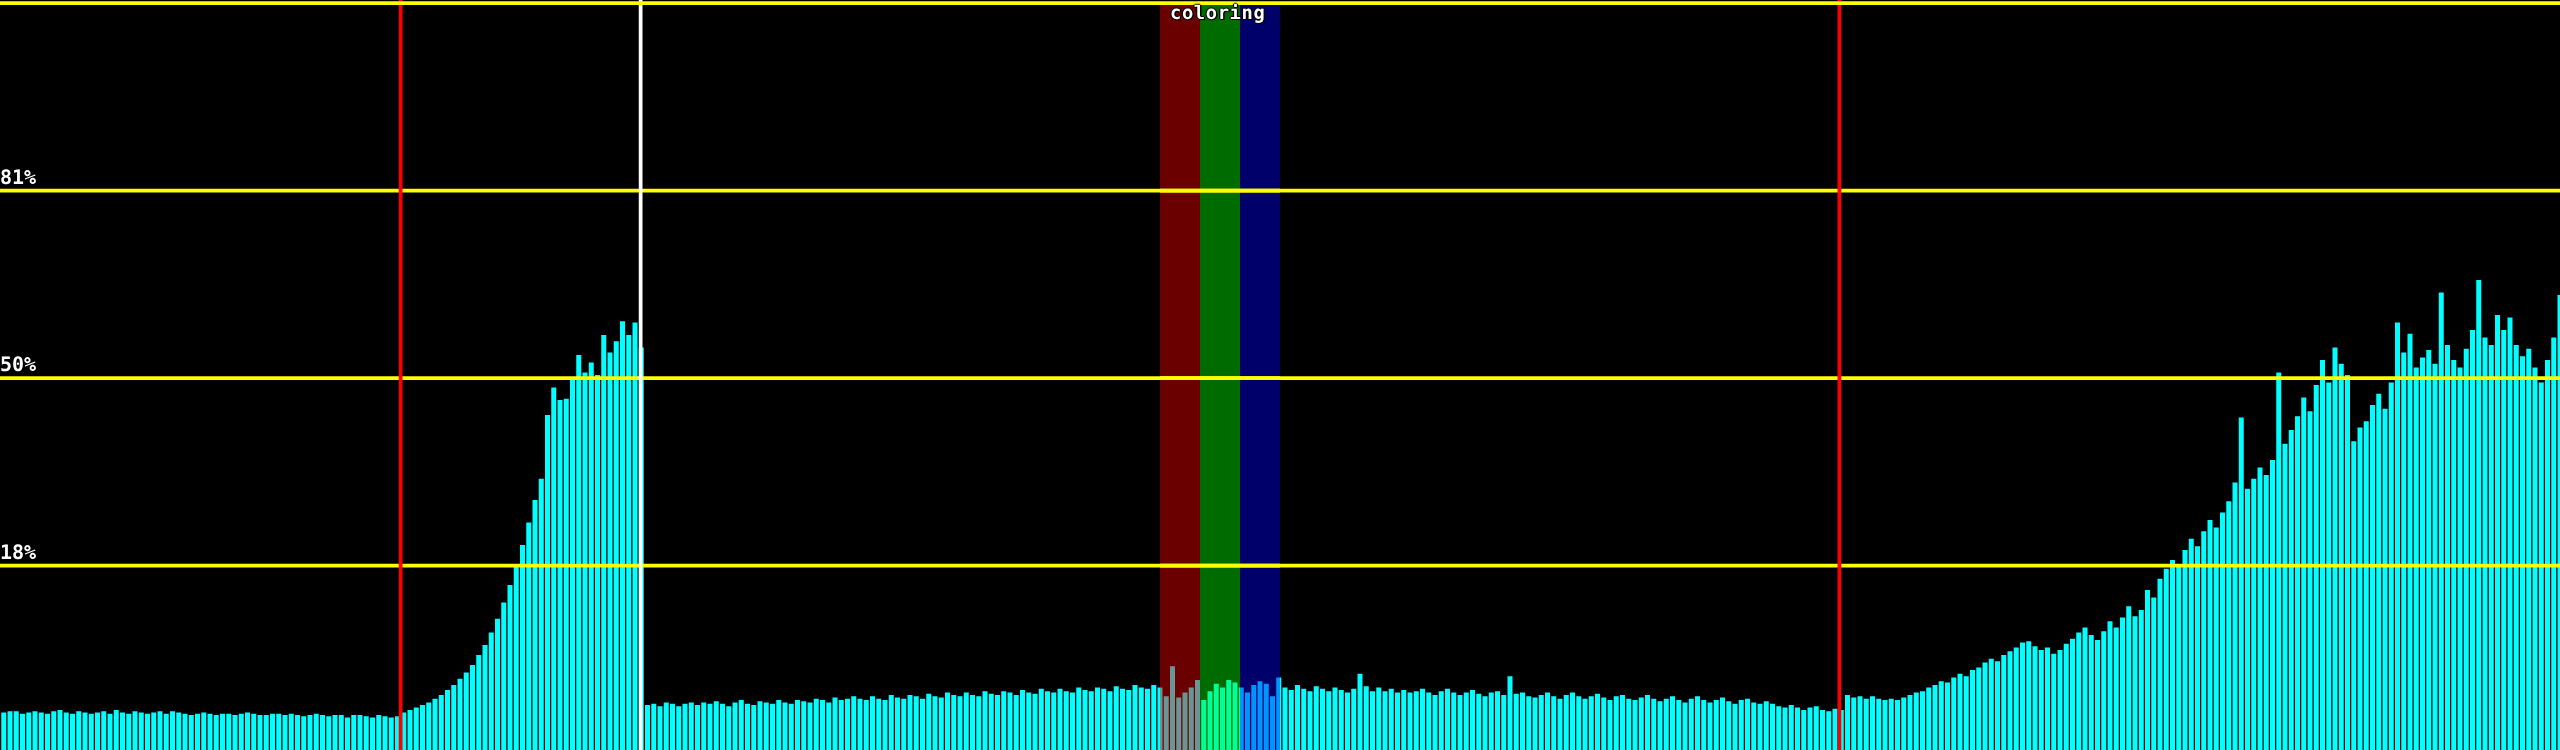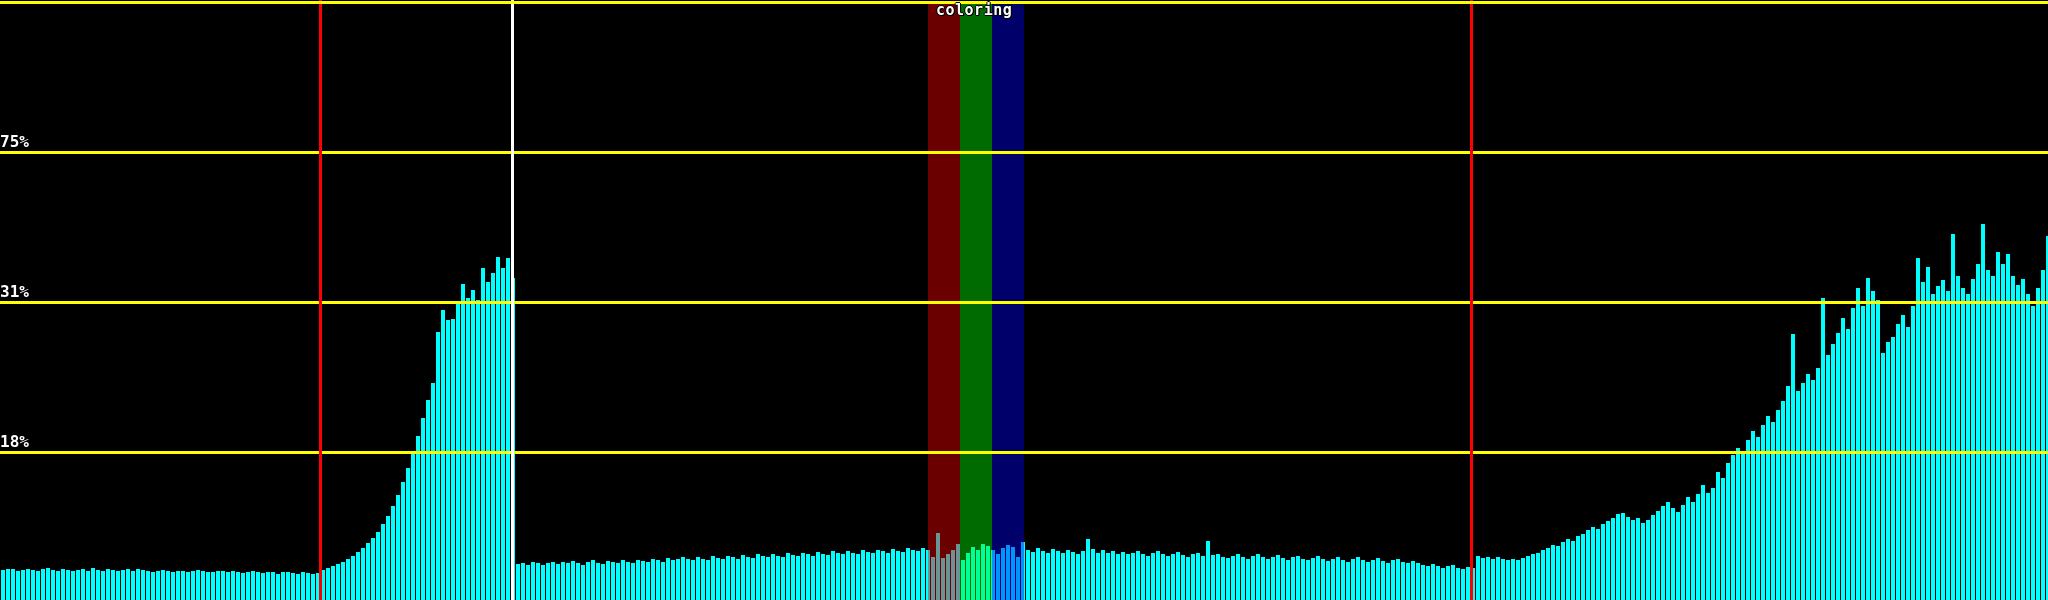--- a/index.html
+++ b/index.html
@@ -498,17 +498,17 @@
       <div class="band" style="left: 928px; width: 32px; background: rgb(255, 0, 0); opacity: 0.42;"></div>
       <div class="band" style="left: 960px; width: 32px; background: rgb(0, 255, 0); opacity: 0.42;"></div>
       <div class="band" style="left: 992px; width: 32px; background: rgb(0, 0, 255); opacity: 0.42;"></div>
       <div class="band-grid-seg" style="left: 928px; width: 96px; top: 151px; background: rgb(255, 255, 0);"></div>
       <div class="band-grid-seg" style="left: 928px; width: 96px; top: 301px; background: rgb(255, 255, 0);"></div>
       <div class="band-grid-seg" style="left: 928px; width: 96px; top: 451px; background: rgb(255, 255, 0);"></div>
       <div class="vline" style="left: 319px; background: rgb(255, 0, 0);"></div>
       <div class="vline" style="left: 511px; background: rgb(255, 255, 255);"></div>
       <div class="vline" style="left: 1470px; background: rgb(255, 0, 0);"></div>
     </div>
-  <span class="tick" style="top: 133px;">75%</span>
-  <span class="tick" style="top: 283px;">31%</span>
+  <span class="tick" style="top: 133px;">81%</span>
+  <span class="tick" style="top: 283px;">50%</span>
   <span class="tick" style="top: 433px;">18%</span>
   <span class="title">coloring</span>
 </div>
 
 </body></html>

